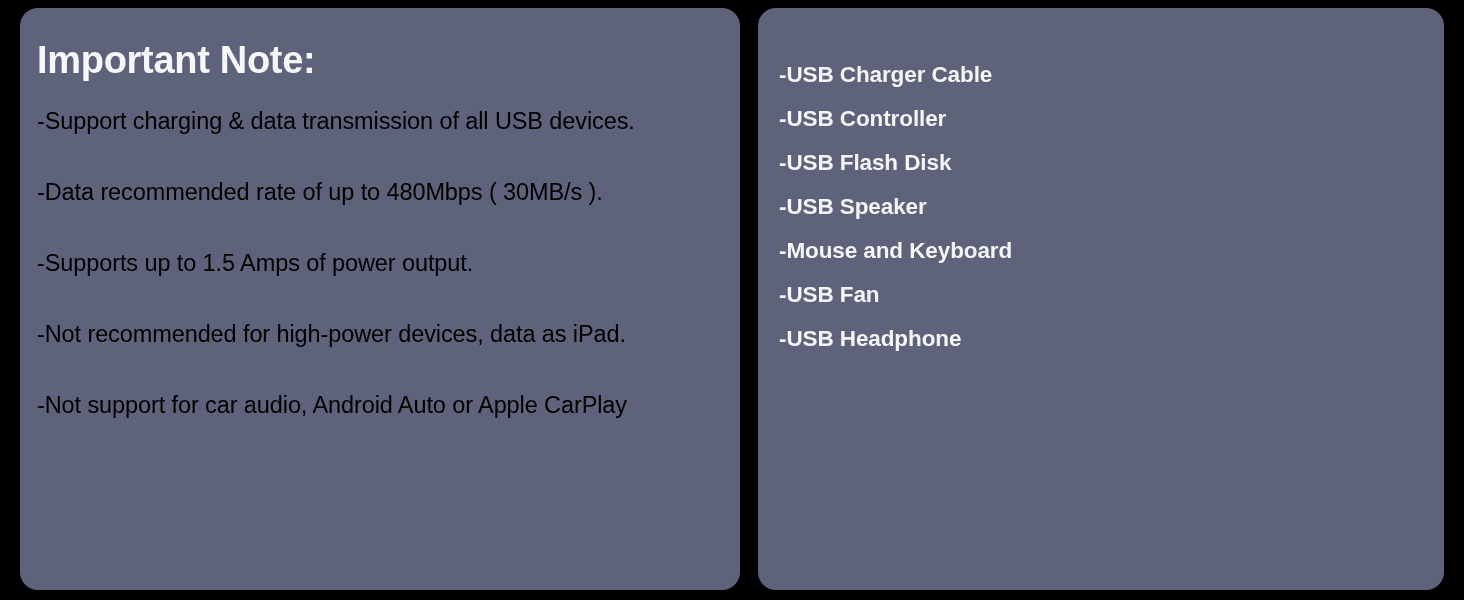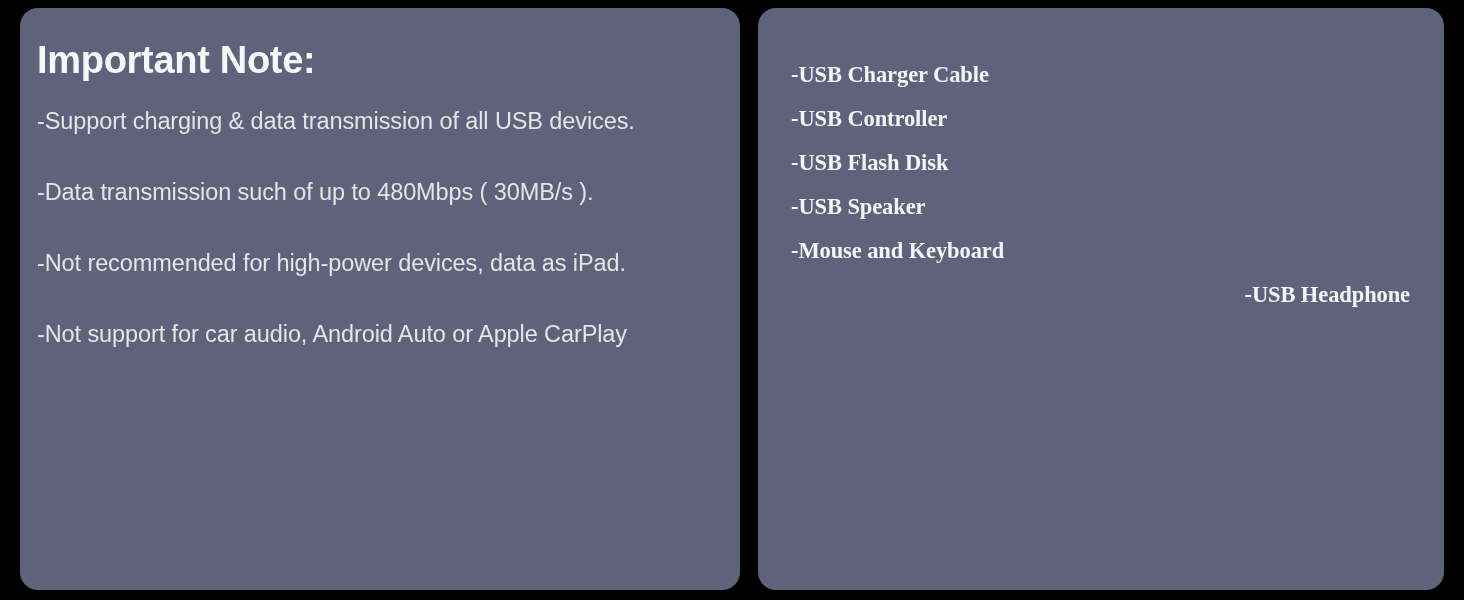--- a/index.html
+++ b/index.html
@@ -50,71 +50,71 @@
     margin: 0;
     white-space: nowrap;
   }
   .note-list {
     list-style: none;
     margin: 0;
     padding: 0;
     margin-top: 24px;
   }
   .note-list li {
-    color: #e5e5e5;
+    color: #000000;
     font-size: 23.5px;
     font-weight: normal;
     line-height: 30px;
     letter-spacing: -0.1px;
     margin: 0 0 41px 0;
     white-space: nowrap;
   }
   .note-list li:last-child {
     margin-bottom: 0;
   }
   .device-list {
     list-style: none;
-    margin: 16px;
+    margin: 4px;
     padding: 0;
     margin-top: 22px;
-    font-family: Liberation Serif, serif;
   }
   .device-list li {
     color: #f5f5f7;
     font-size: 22.5px;
     font-weight: bold;
     line-height: 29px;
     letter-spacing: -0.1px;
     margin: 0 0 15px 0;
     white-space: nowrap;
   }
   .device-list li:last-child {
     margin-bottom: 0;
-    text-align: right;
   }
 </style>
 </head>
 <body>
 
 <div class="board">
 
   <section class="panel panel-left">
     <h2 class="panel-title">Important Note:</h2>
     <ul class="note-list">
       <li>-Support charging &amp; data transmission of all USB devices.</li>
-      <li>-Data transmission such of up to 480Mbps ( 30MB/s ).</li>
+      <li>-Data recommended rate of up to 480Mbps ( 30MB/s ).</li>
+      <li>-Supports up to 1.5 Amps of power output.</li>
       <li>-Not recommended for high-power devices, data as iPad.</li>
       <li>-Not support for car audio, Android Auto or Apple CarPlay</li>
     </ul>
   </section>
 
   <section class="panel panel-right">
     <ul class="device-list">
       <li>-USB Charger Cable</li>
       <li>-USB Controller</li>
       <li>-USB Flash Disk</li>
       <li>-USB Speaker</li>
       <li>-Mouse and Keyboard</li>
+      <li>-USB Fan</li>
       <li>-USB Headphone</li>
     </ul>
   </section>
 
 </div>
 
 </body></html>

